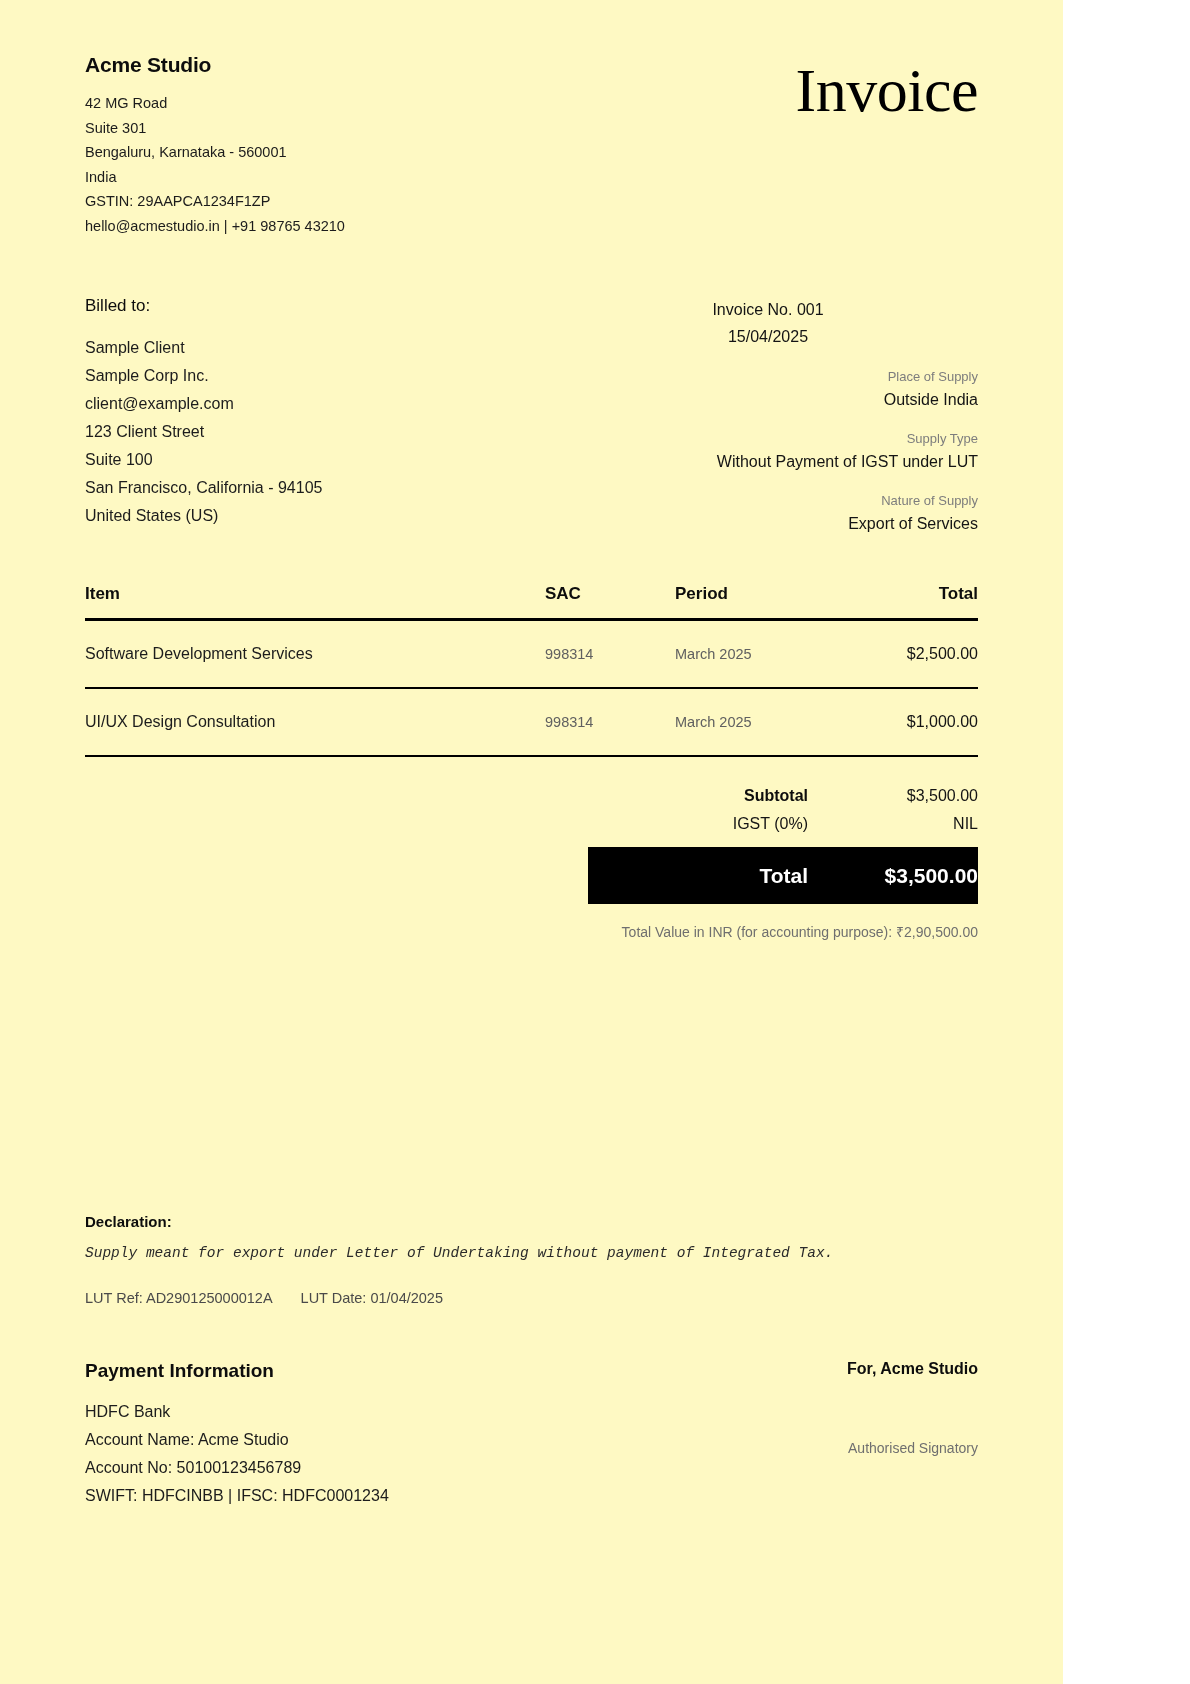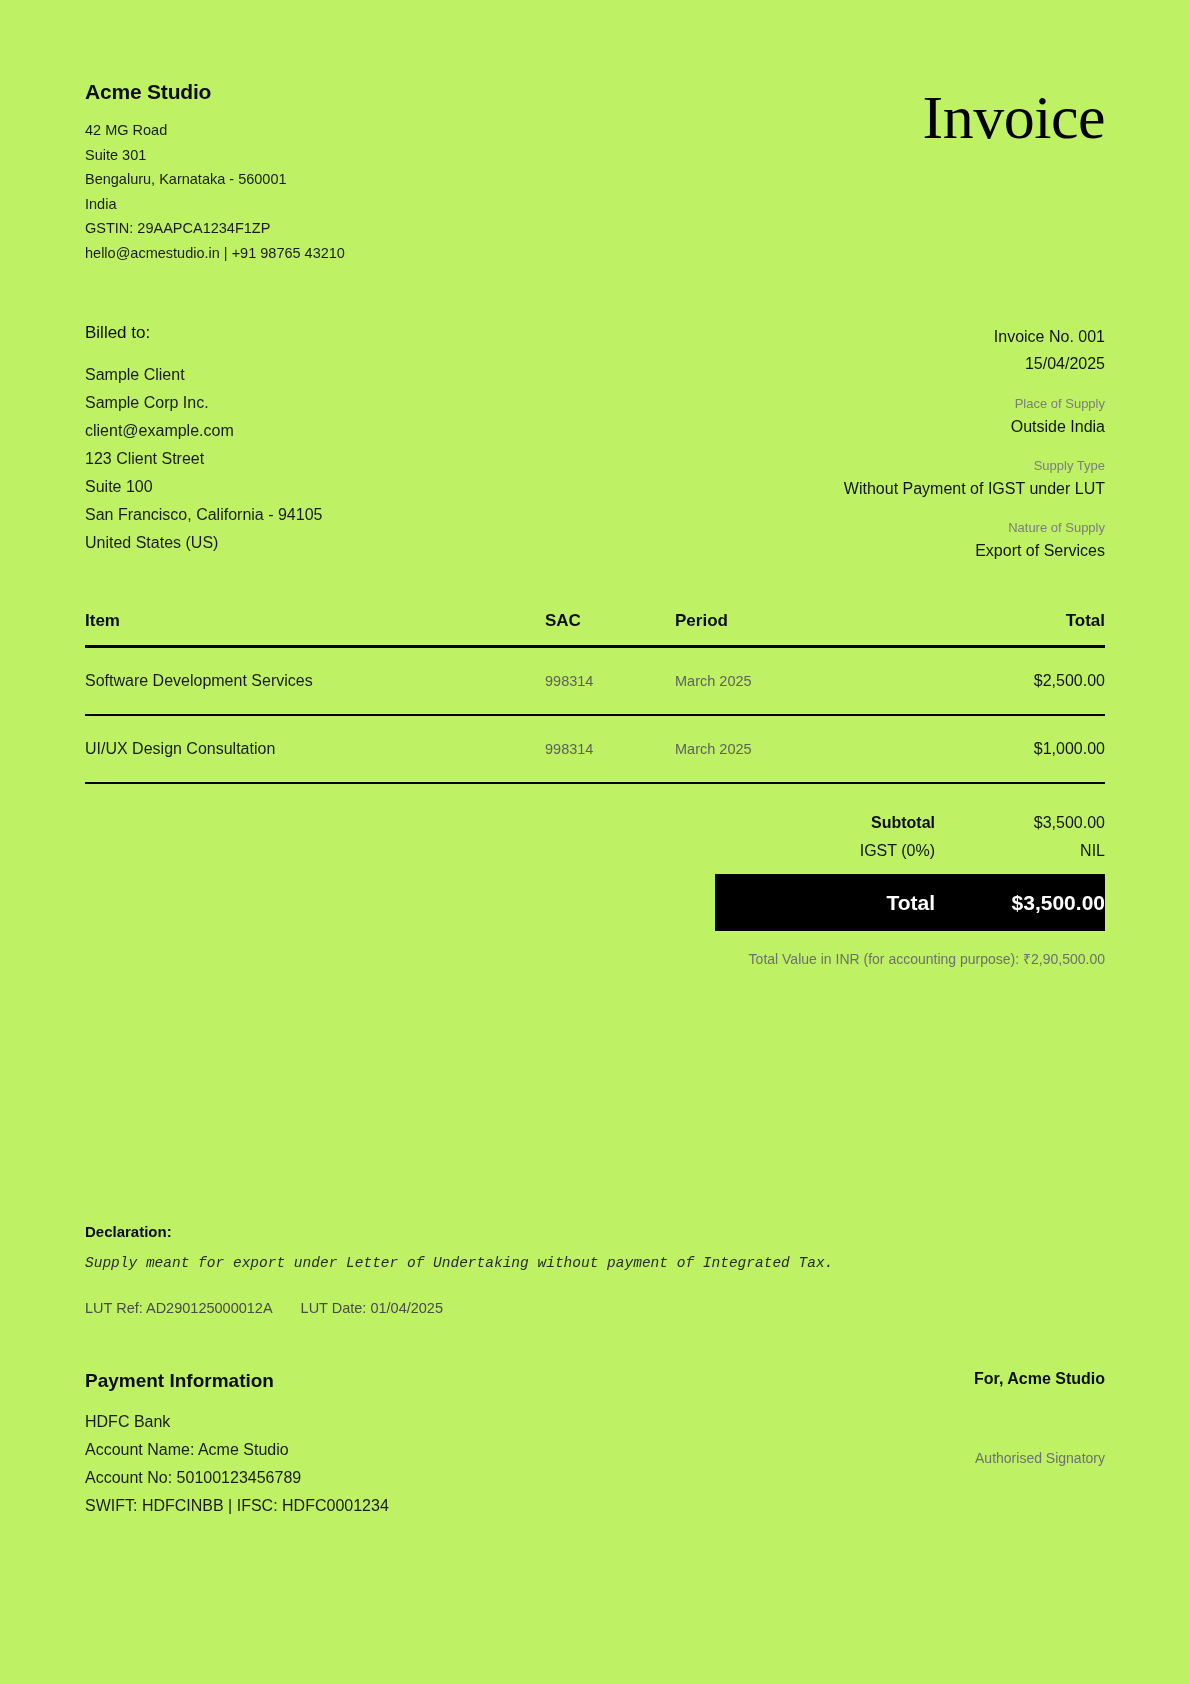--- a/index.html
+++ b/index.html
@@ -11,24 +11,24 @@
   }
 
   body {
     font-family: "Liberation Sans", sans-serif;
     color: #111111;
     -webkit-font-smoothing: antialiased;
   }
 
   .page {
     position: relative;
-    width: 1190px;
+    width: 1063px;
     height: 1684px;
-    background: #bef264;
-    padding: 80px 85px 0 85px;
+    background: #fef9c3;
+    padding: 53px 85px 0 85px;
   }
 
   
   .header {
     display: flex;
     justify-content: space-between;
     align-items: flex-start;
   }
 
   .company-name {
@@ -78,20 +78,21 @@
 
   .meta {
     text-align: right;
     min-width: 420px;
   }
 
   .meta-strong {
     font-size: 16px;
     line-height: 27px;
     color: #141414;
+    text-align: center;
   }
 
   .meta-group { margin-top: 17px; }
 
   .meta-label {
     font-size: 13px;
     line-height: 20px;
     color: #7d7d7d;
   }
 
@@ -215,21 +216,21 @@
     font-size: 14px;
     color: #6f6f6f;
     margin-top: 18px;
   }
 
   
   .footer {
     position: absolute;
     left: 85px;
     right: 85px;
-    bottom: 164px;
+    bottom: 174px;
   }
 
   .decl-label {
     font-size: 15px;
     font-weight: bold;
     color: #0d0d0d;
     margin-bottom: 11px;
   }
 
   .decl-text {

